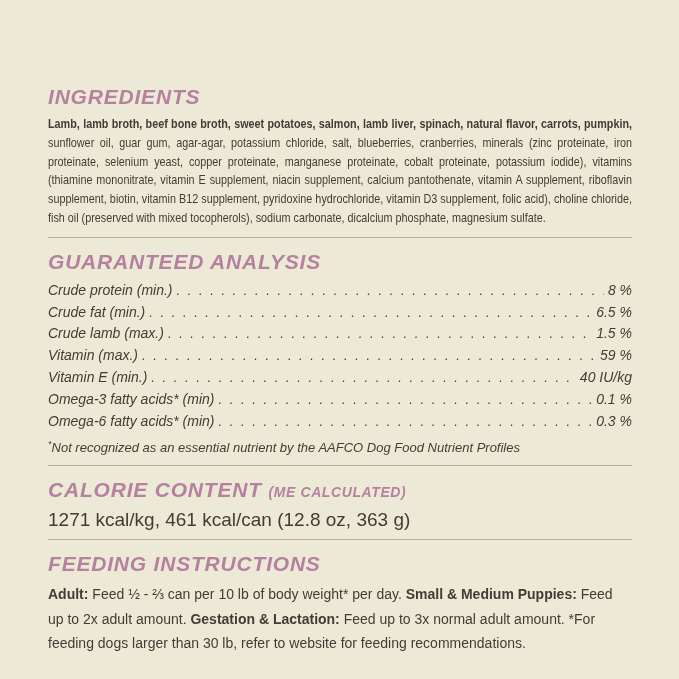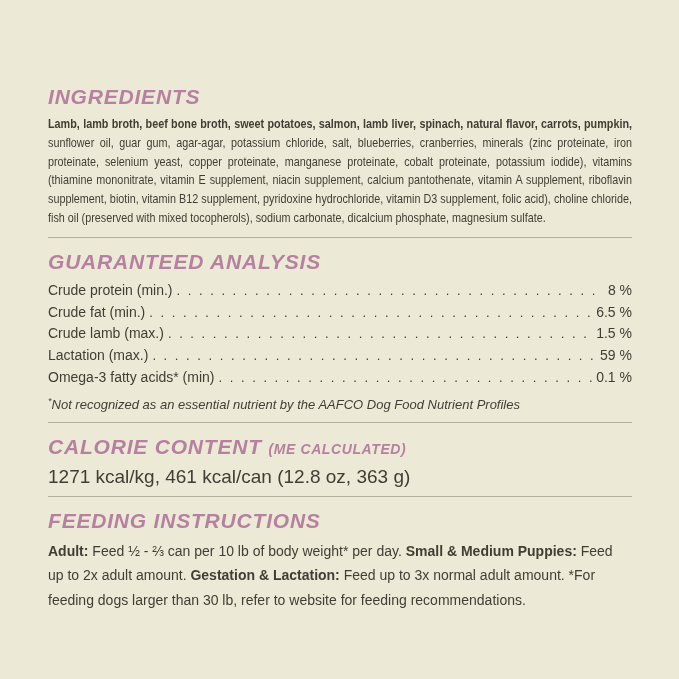--- a/index.html
+++ b/index.html
@@ -50,20 +50,21 @@
     border:none;
     border-top:1px solid var(--divider);
     margin:9px 0 13px 0;
   }
   .ga-rows{margin-top:2px;}
   .ga-row{
     display:flex;
     align-items:flex-start;
     font-size:14px;
     line-height:21.8px;
+    font-style:italic;
   }
   .ga-label{white-space:nowrap;flex:0 0 auto;}
   .ga-dots{
     flex:1 1 auto;
     overflow:hidden;
     white-space:nowrap;
     margin:0 4px;
     letter-spacing:2px;
     font-size:13px;
     color:var(--text);
@@ -114,28 +115,38 @@
           <span class="ga-label">Crude fat (min.)</span>
           <span class="ga-dots"></span>
           <span class="ga-value">6.5 %</span>
         </div>
         <div class="ga-row">
           <span class="ga-label">Crude lamb (max.)</span>
           <span class="ga-dots"></span>
           <span class="ga-value">1.5 %</span>
         </div>
         <div class="ga-row">
-          <span class="ga-label">Lactation (max.)</span>
+          <span class="ga-label">Vitamin (max.)</span>
           <span class="ga-dots"></span>
           <span class="ga-value">59 %</span>
+        </div>
+        <div class="ga-row">
+          <span class="ga-label">Vitamin E (min.)</span>
+          <span class="ga-dots"></span>
+          <span class="ga-value">40 IU/kg</span>
         </div>
         <div class="ga-row">
           <span class="ga-label">Omega-3 fatty acids* (min)</span>
           <span class="ga-dots"></span>
           <span class="ga-value">0.1 %</span>
+        </div>
+        <div class="ga-row">
+          <span class="ga-label">Omega-6 fatty acids* (min)</span>
+          <span class="ga-dots"></span>
+          <span class="ga-value">0.3 %</span>
         </div>
       </div>
     <p class="footnote"><sup>*</sup><span>Not recognized as an essential nutrient by the AAFCO Dog Food Nutrient Profiles</span></p>
   </section>
 
   <hr class="rule">
 
   <section>
     <h2><span>CALORIE CONTENT</span> <span class="sub">(ME CALCULATED)</span></h2>
     <p class="body-line">1271 kcal/kg, 461 kcal/can (12.8 oz, 363 g)</p>

